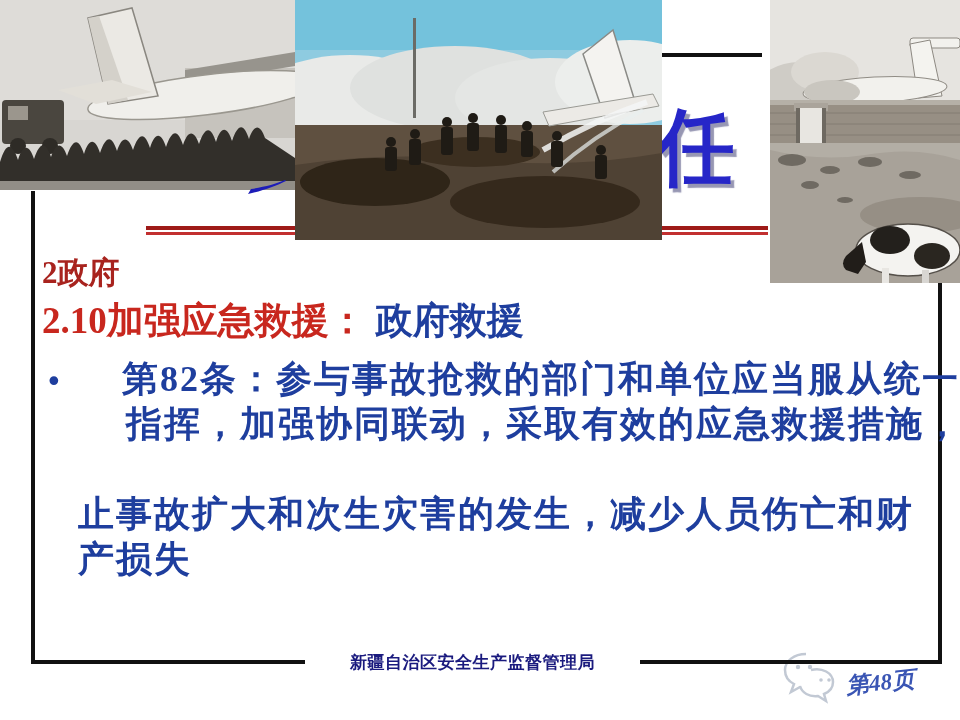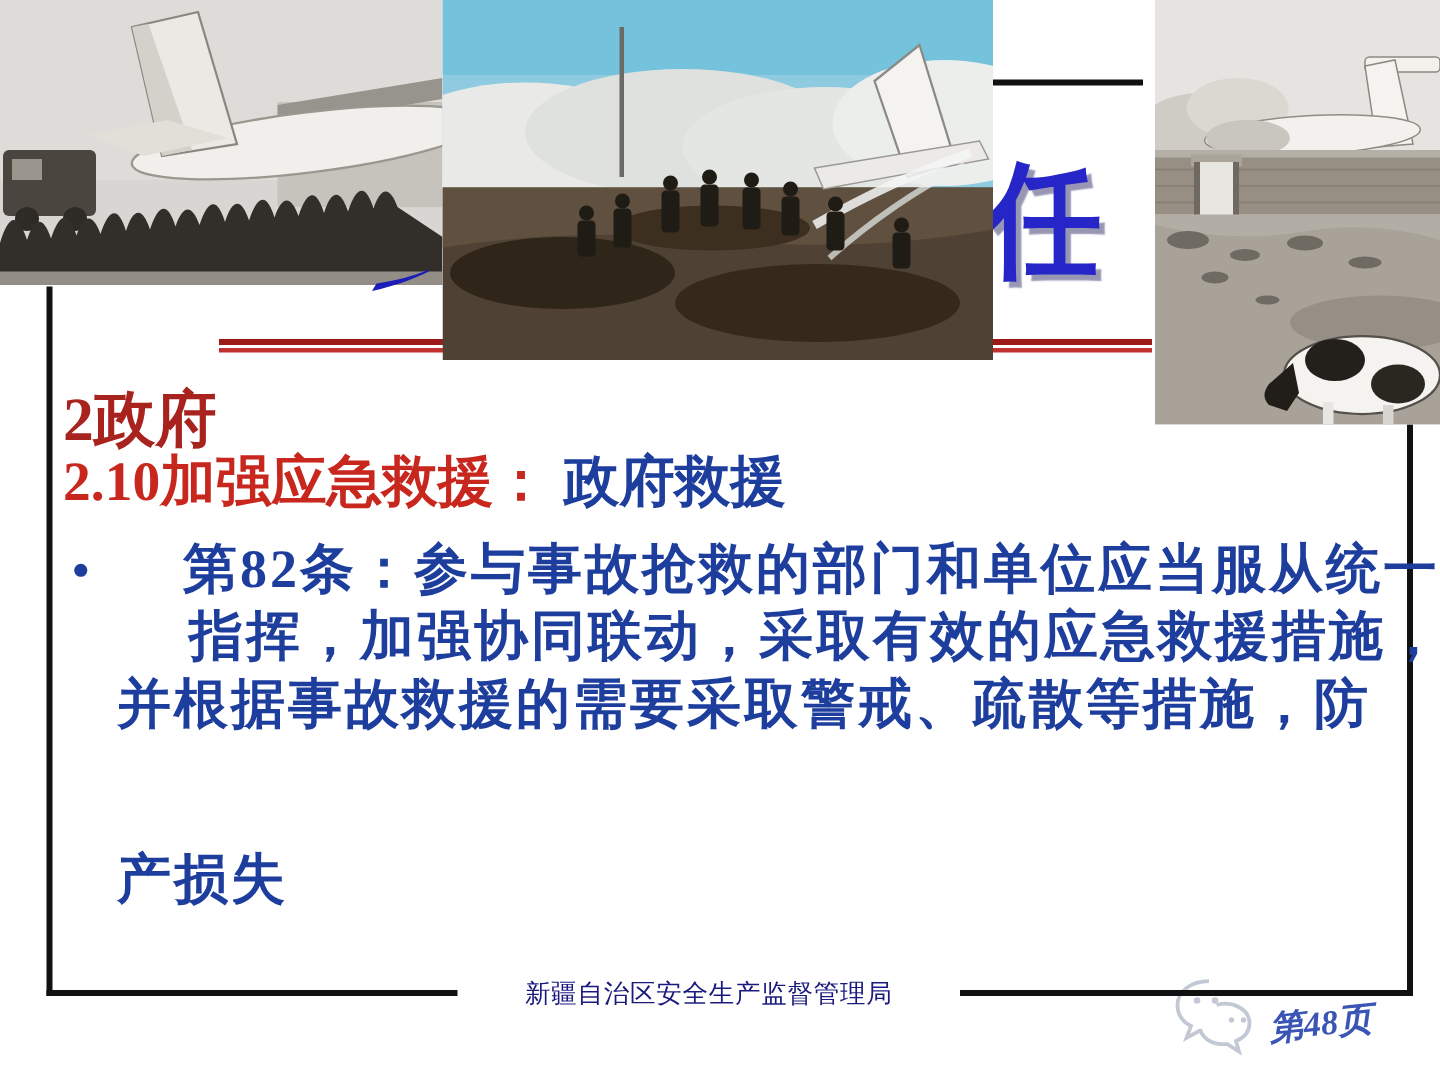--- a/index.html
+++ b/index.html
@@ -21,34 +21,34 @@
   .photo-right{left:770px;top:0;width:190px;height:283px;}
   .photo svg{display:block;width:100%;height:100%;}
   
   .title-char{
     left:657px;top:106px;z-index:2;font-size:84px;line-height:1;font-weight:bold;
     color:#2626c8;text-shadow:4px 4px 1px rgba(125,125,160,.8);
     transform:scaleX(.92);transform-origin:left top;white-space:nowrap;
   }
   .title-stroke{left:246px;top:180px;width:42px;height:16px;z-index:4;}
   
-  .h1{left:42px;top:252px;z-index:4;font-size:41px;font-weight:bold;color:#a8231e;white-space:nowrap;}
+  .h1{left:42px;top:252px;z-index:4;font-size:31px;font-weight:bold;color:#a8231e;white-space:nowrap;}
   .h2{left:42px;top:296px;z-index:4;font-size:37px;font-weight:bold;white-space:nowrap;text-align:right;}
   .h2 .red{color:#c8271e;}
   .h2 .blue{color:#1e3e9e;margin-left:10px;}
   .bullet-marker{left:45px;top:364px;z-index:4;font-size:30px;color:#1e3e9e;
     font-family:"DejaVu Sans",sans-serif;}
   .body-line{left:78px;z-index:4;font-size:36px;font-weight:bold;color:#1e3e9e;
     letter-spacing:2px;white-space:nowrap;line-height:45px;}
-  .bl1{top:357px;margin-left:44px;} .bl2{top:402px;margin-left:48px;} .bl3{top:447px;} .bl4{top:492px;} .bl5{top:566px;font-family:Liberation Mono, monospace;}
+  .bl1{top:357px;margin-left:44px;} .bl2{top:402px;margin-left:48px;} .bl3{top:447px;} .bl4{top:492px;} .bl5{top:537px;}
   
   .footer-line{left:31px;top:660px;width:911px;height:4px;background:#111;z-index:6;}
   .footer-gap{left:305px;top:650px;width:335px;height:24px;background:#fff;z-index:7;
     display:flex;align-items:center;justify-content:center;}
-  .footer-org{font-size:17px;font-weight:normal;color:#1a1a7e;letter-spacing:.5px;white-space:nowrap;}
+  .footer-org{font-size:17px;font-weight:bold;color:#1a1a7e;letter-spacing:.5px;white-space:nowrap;}
   
   .wm-icon{left:781px;top:646px;width:58px;height:60px;z-index:5;}
   .wm-text{left:838px;top:659px;z-index:5;font-size:27px;font-weight:bold;letter-spacing:1px;
     color:#e8ebf0;-webkit-text-stroke:1.2px #c2c9d4;white-space:nowrap;
     font-family:"Liberation Sans","DejaVu Sans",sans-serif;}
   .wm-page{left:846px;top:667px;z-index:8;font-size:23px;font-weight:bold;font-style:italic;
     color:#3a55b4;transform:rotate(-6deg);white-space:nowrap;}
 </style>
 </head>
 <body>
@@ -168,21 +168,21 @@
   </div>
 
   <div class="abs h1">2政府</div>
   <div class="abs h2">
     <span class="red">2.10加强应急救援：</span><span class="blue">政府救援</span>
   </div>
 
   <div class="abs bullet-marker">•</div>
   <div class="abs body-line bl1">第82条：参与事故抢救的部门和单位应当服从统一</div>
   <div class="abs body-line bl2">指挥，加强协同联动，采取有效的应急救援措施，</div>
-  <div class="abs body-line bl3">并根据事故救援的需要采取警戒、疏散等措施，防</div>
+  <div class="abs body-line bl4">止事故扩大和次生灾害的发生，减少人员伤亡和财</div>
   <div class="abs body-line bl5">产损失</div>
 
   <div class="abs wm-icon">
     <svg viewBox="0 0 58 60">
       <path d="M25 8 C13 8 4 15 4 24 c0 6 3 11 9 14 l-3 8 9 -5 c2 .5 4 .8 6 .8 2 0 4 -.2 6 -.7" fill="#fff" stroke="#c2c9d4" stroke-width="2.5"></path>
       <circle cx="17" cy="21" r="2.2" fill="#c2c9d4"></circle>
         <circle cx="29" cy="21" r="2.2" fill="#c2c9d4"></circle>
       <path d="M30 24 c11 -3 22 3 22 12 0 6 -4 10 -9 12 l2 7 -8 -5 c-9 1 -16 -3 -18 -10" fill="#fff" stroke="#c2c9d4" stroke-width="2.5"></path>
       <circle cx="40" cy="34" r="1.8" fill="#c2c9d4"></circle>
         <circle cx="48" cy="34" r="1.8" fill="#c2c9d4"></circle>

